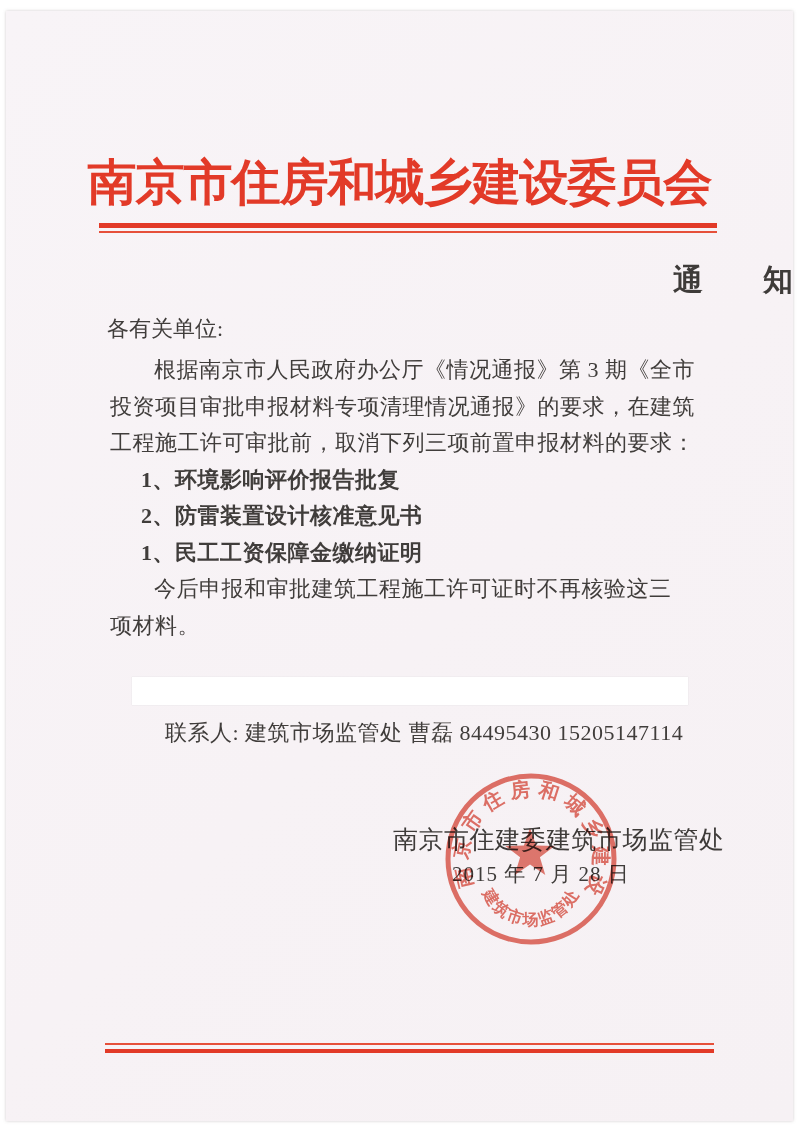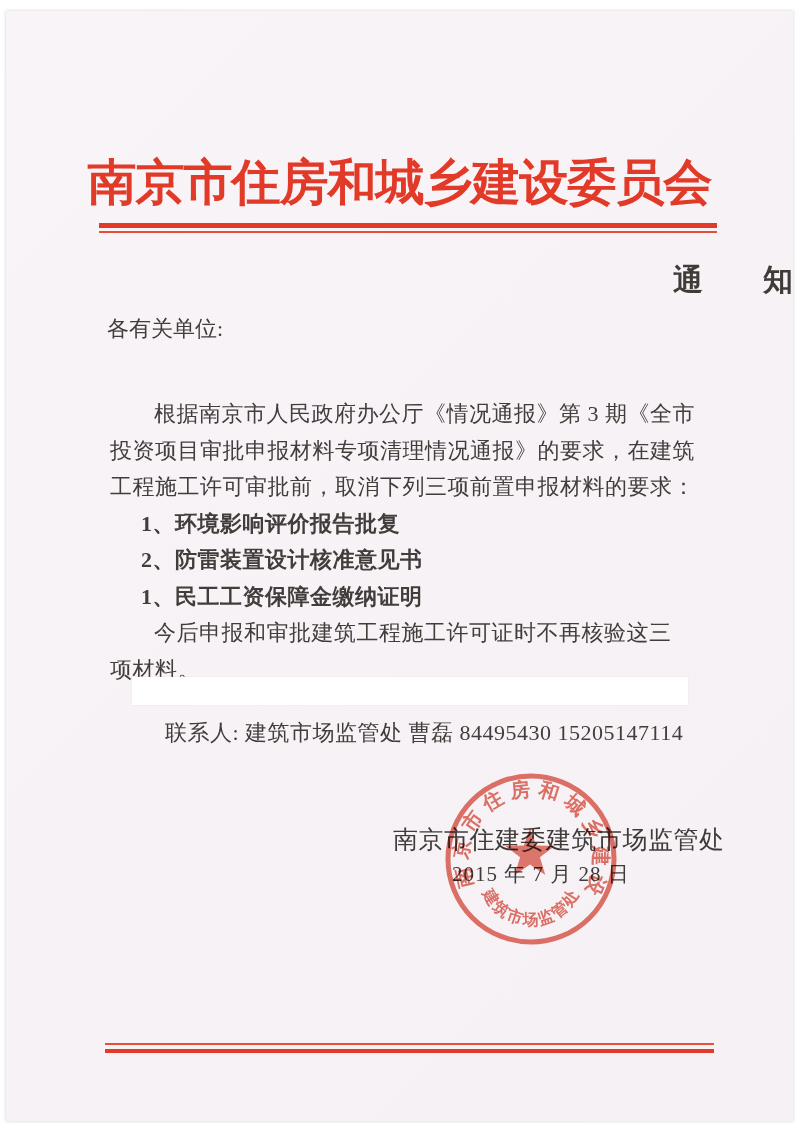--- a/index.html
+++ b/index.html
@@ -54,21 +54,20 @@
     line-height: 28px;
     color: #403d3b;
     white-space: nowrap;
   }
   .body-block {
     left: 104px;
     top: 341px;
     width: 600px;
     color: #403d3b;
     font-size: 22px;
-    margin-top: 44px;
   }
   .body-line {
     line-height: 36.5px;
     height: 36.5px;
     letter-spacing: 0.5px;
     white-space: nowrap;
   }
   .body-line.indent { text-indent: 44px; }
   .body-line.list   { text-indent: 31px; font-weight: bold; }
   .redaction-box {

